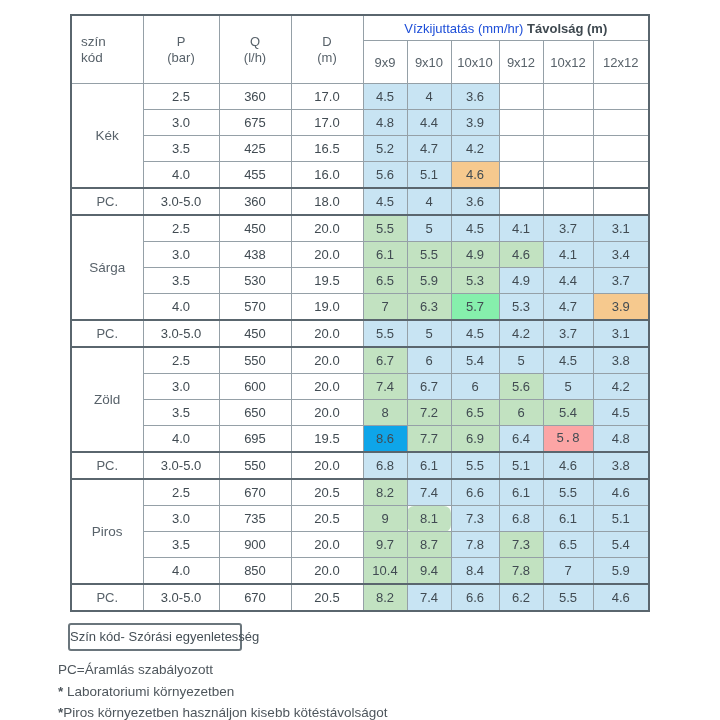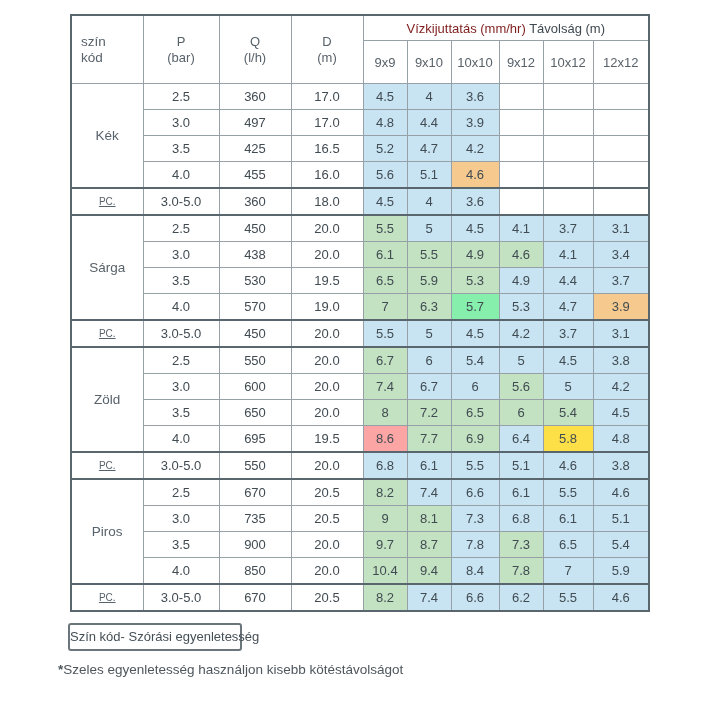--- a/index.html
+++ b/index.html
@@ -29,24 +29,24 @@
     overflow: hidden;
     white-space: nowrap;
   }
   .data-table thead th { font-weight: normal; color: #58626a; }
   .data-table thead tr.h-top th { height: 24px; }
   .data-table thead tr.h-sub th { height: 42px; }
   th.th-color { text-align: left; }
   .two-line { width: 36px; margin-left: 9px; text-align: left; white-space: normal; line-height: 1.15; font-size: 13.5px; }
   .hl, .hu { display: block; line-height: 1.2; }
   .span-title { white-space: nowrap; }
-  .span-blue { color: #7f1d1d; }
-  .span-dark { color: #3f4950; font-weight: normal; }
+  .span-blue { color: #1d4ed8; }
+  .span-dark { color: #3f4950; font-weight: bold; }
   td.group-label { color: #58626a; font-size: 13.5px; background: #ffffff; }
-  td.pc-label { color: #58626a; font-size: 10px; text-decoration: underline; }
+  td.pc-label { color: #58626a; font-size: 13px; }
   tr.pc-row td { border-top: 2px solid #5a666e; border-bottom: 2px solid #5a666e; }
 
   .legend { display: flex; gap: 3px; margin: 11px 0 0 10px; }
   .legend-box {
     border: 2px solid #6a757c;
     border-radius: 3px;
     height: 24px;
     line-height: 24px;
     font-size: 13px;
     color: #454f56;
@@ -117,21 +117,21 @@
           <td>17.0</td>
           <td style="background: rgb(200, 228, 243);">4.5</td>
           <td style="background: rgb(200, 228, 243);">4</td>
           <td style="background: rgb(200, 228, 243);">3.6</td>
           <td style="background: rgb(255, 255, 255);"></td>
           <td style="background: rgb(255, 255, 255);"></td>
           <td style="background: rgb(255, 255, 255);"></td>
         </tr>
         <tr>
           <td>3.0</td>
-          <td>497</td>
+          <td>675</td>
           <td>17.0</td>
           <td style="background: rgb(200, 228, 243);">4.8</td>
           <td style="background: rgb(200, 228, 243);">4.4</td>
           <td style="background: rgb(200, 228, 243);">3.9</td>
           <td style="background: rgb(255, 255, 255);"></td>
           <td style="background: rgb(255, 255, 255);"></td>
           <td style="background: rgb(255, 255, 255);"></td>
         </tr>
         <tr>
           <td>3.5</td>
@@ -255,25 +255,25 @@
           <td style="background: rgb(194, 226, 193);">7.2</td>
           <td style="background: rgb(194, 226, 193);">6.5</td>
           <td style="background: rgb(194, 226, 193);">6</td>
           <td style="background: rgb(194, 226, 193);">5.4</td>
           <td style="background: rgb(200, 228, 243);">4.5</td>
         </tr>
         <tr>
           <td>4.0</td>
           <td>695</td>
           <td>19.5</td>
-          <td style="background: #fca5a5;">8.6</td>
+          <td style="background: #0ea5e9;">8.6</td>
           <td style="background: rgb(194, 226, 193);">7.7</td>
           <td style="background: rgb(194, 226, 193);">6.9</td>
           <td style="background: rgb(200, 228, 243);">6.4</td>
-          <td style="background: #fde047;">5.8</td>
+          <td style="background: #fca5a5; font-family: Liberation Mono, monospace;">5.8</td>
           <td style="background: rgb(200, 228, 243);">4.8</td>
         </tr>
         <tr class="pc-row">
           <td class="pc-label">PC.</td>
           <td>3.0-5.0</td>
           <td>550</td>
           <td>20.0</td>
           <td style="background: rgb(200, 228, 243);">6.8</td>
           <td style="background: rgb(200, 228, 243);">6.1</td>
           <td style="background: rgb(200, 228, 243);">5.5</td>
@@ -291,21 +291,21 @@
           <td style="background: rgb(200, 228, 243);">6.6</td>
           <td style="background: rgb(200, 228, 243);">6.1</td>
           <td style="background: rgb(200, 228, 243);">5.5</td>
           <td style="background: rgb(200, 228, 243);">4.6</td>
         </tr>
         <tr>
           <td>3.0</td>
           <td>735</td>
           <td>20.5</td>
           <td style="background: rgb(194, 226, 193);">9</td>
-          <td style="background: rgb(194, 226, 193);">8.1</td>
+          <td style="background: rgb(194, 226, 193); border-radius: 7px;">8.1</td>
           <td style="background: rgb(200, 228, 243);">7.3</td>
           <td style="background: rgb(200, 228, 243);">6.8</td>
           <td style="background: rgb(200, 228, 243);">6.1</td>
           <td style="background: rgb(200, 228, 243);">5.1</td>
         </tr>
         <tr>
           <td>3.5</td>
           <td>900</td>
           <td>20.0</td>
           <td style="background: rgb(194, 226, 193);">9.7</td>
@@ -340,17 +340,23 @@
         </tr>
       </tbody>
   </table>
 
   <div class="legend">
     <div class="legend-box label-box">Szín kód- Szórási egyenletesség</div>
     </div>
 
   <div class="footnotes">
     <div class="footnote">
-      <span class="fn-prefix">*</span><span>Szeles egyenletesség használjon kisebb kötéstávolságot</span>
+      <span class="fn-prefix"></span><span>PC=Áramlás szabályozott</span>
+    </div>
+    <div class="footnote">
+      <span class="fn-prefix">* </span><span>Laboratoriumi környezetben</span>
+    </div>
+    <div class="footnote">
+      <span class="fn-prefix">*</span><span>Piros környezetben használjon kisebb kötéstávolságot</span>
     </div>
   </div>
 
 </div>
 
 </body></html>

